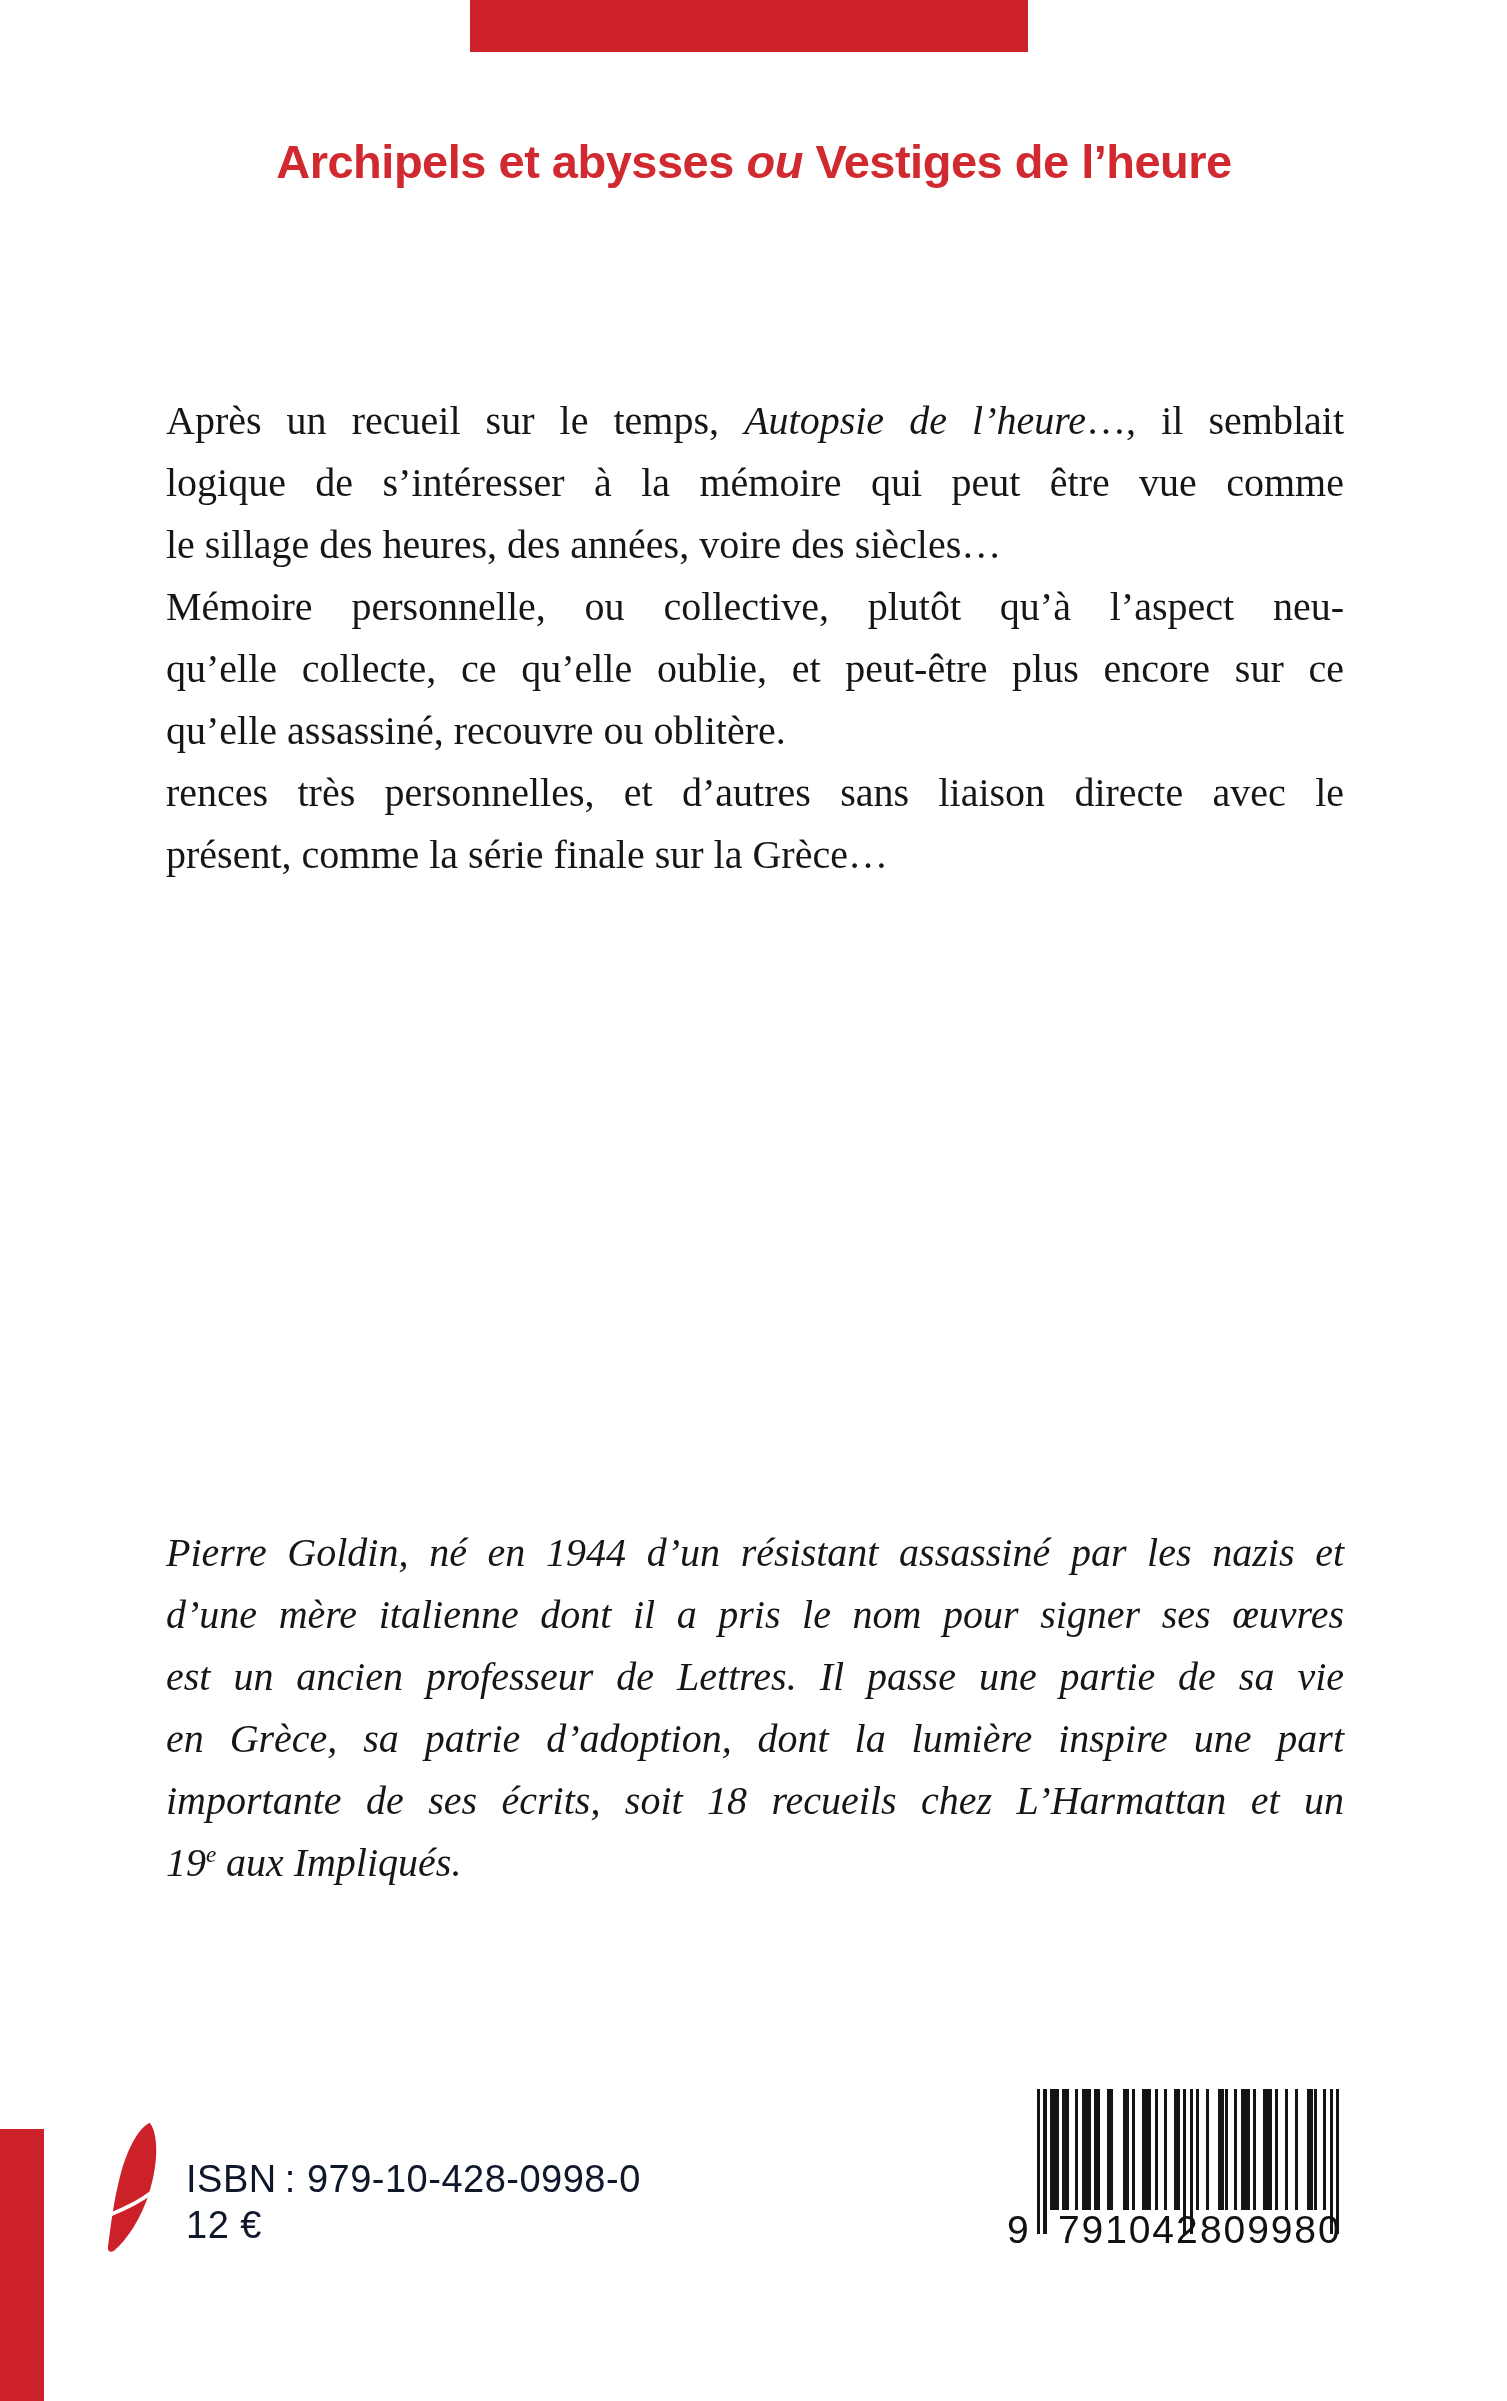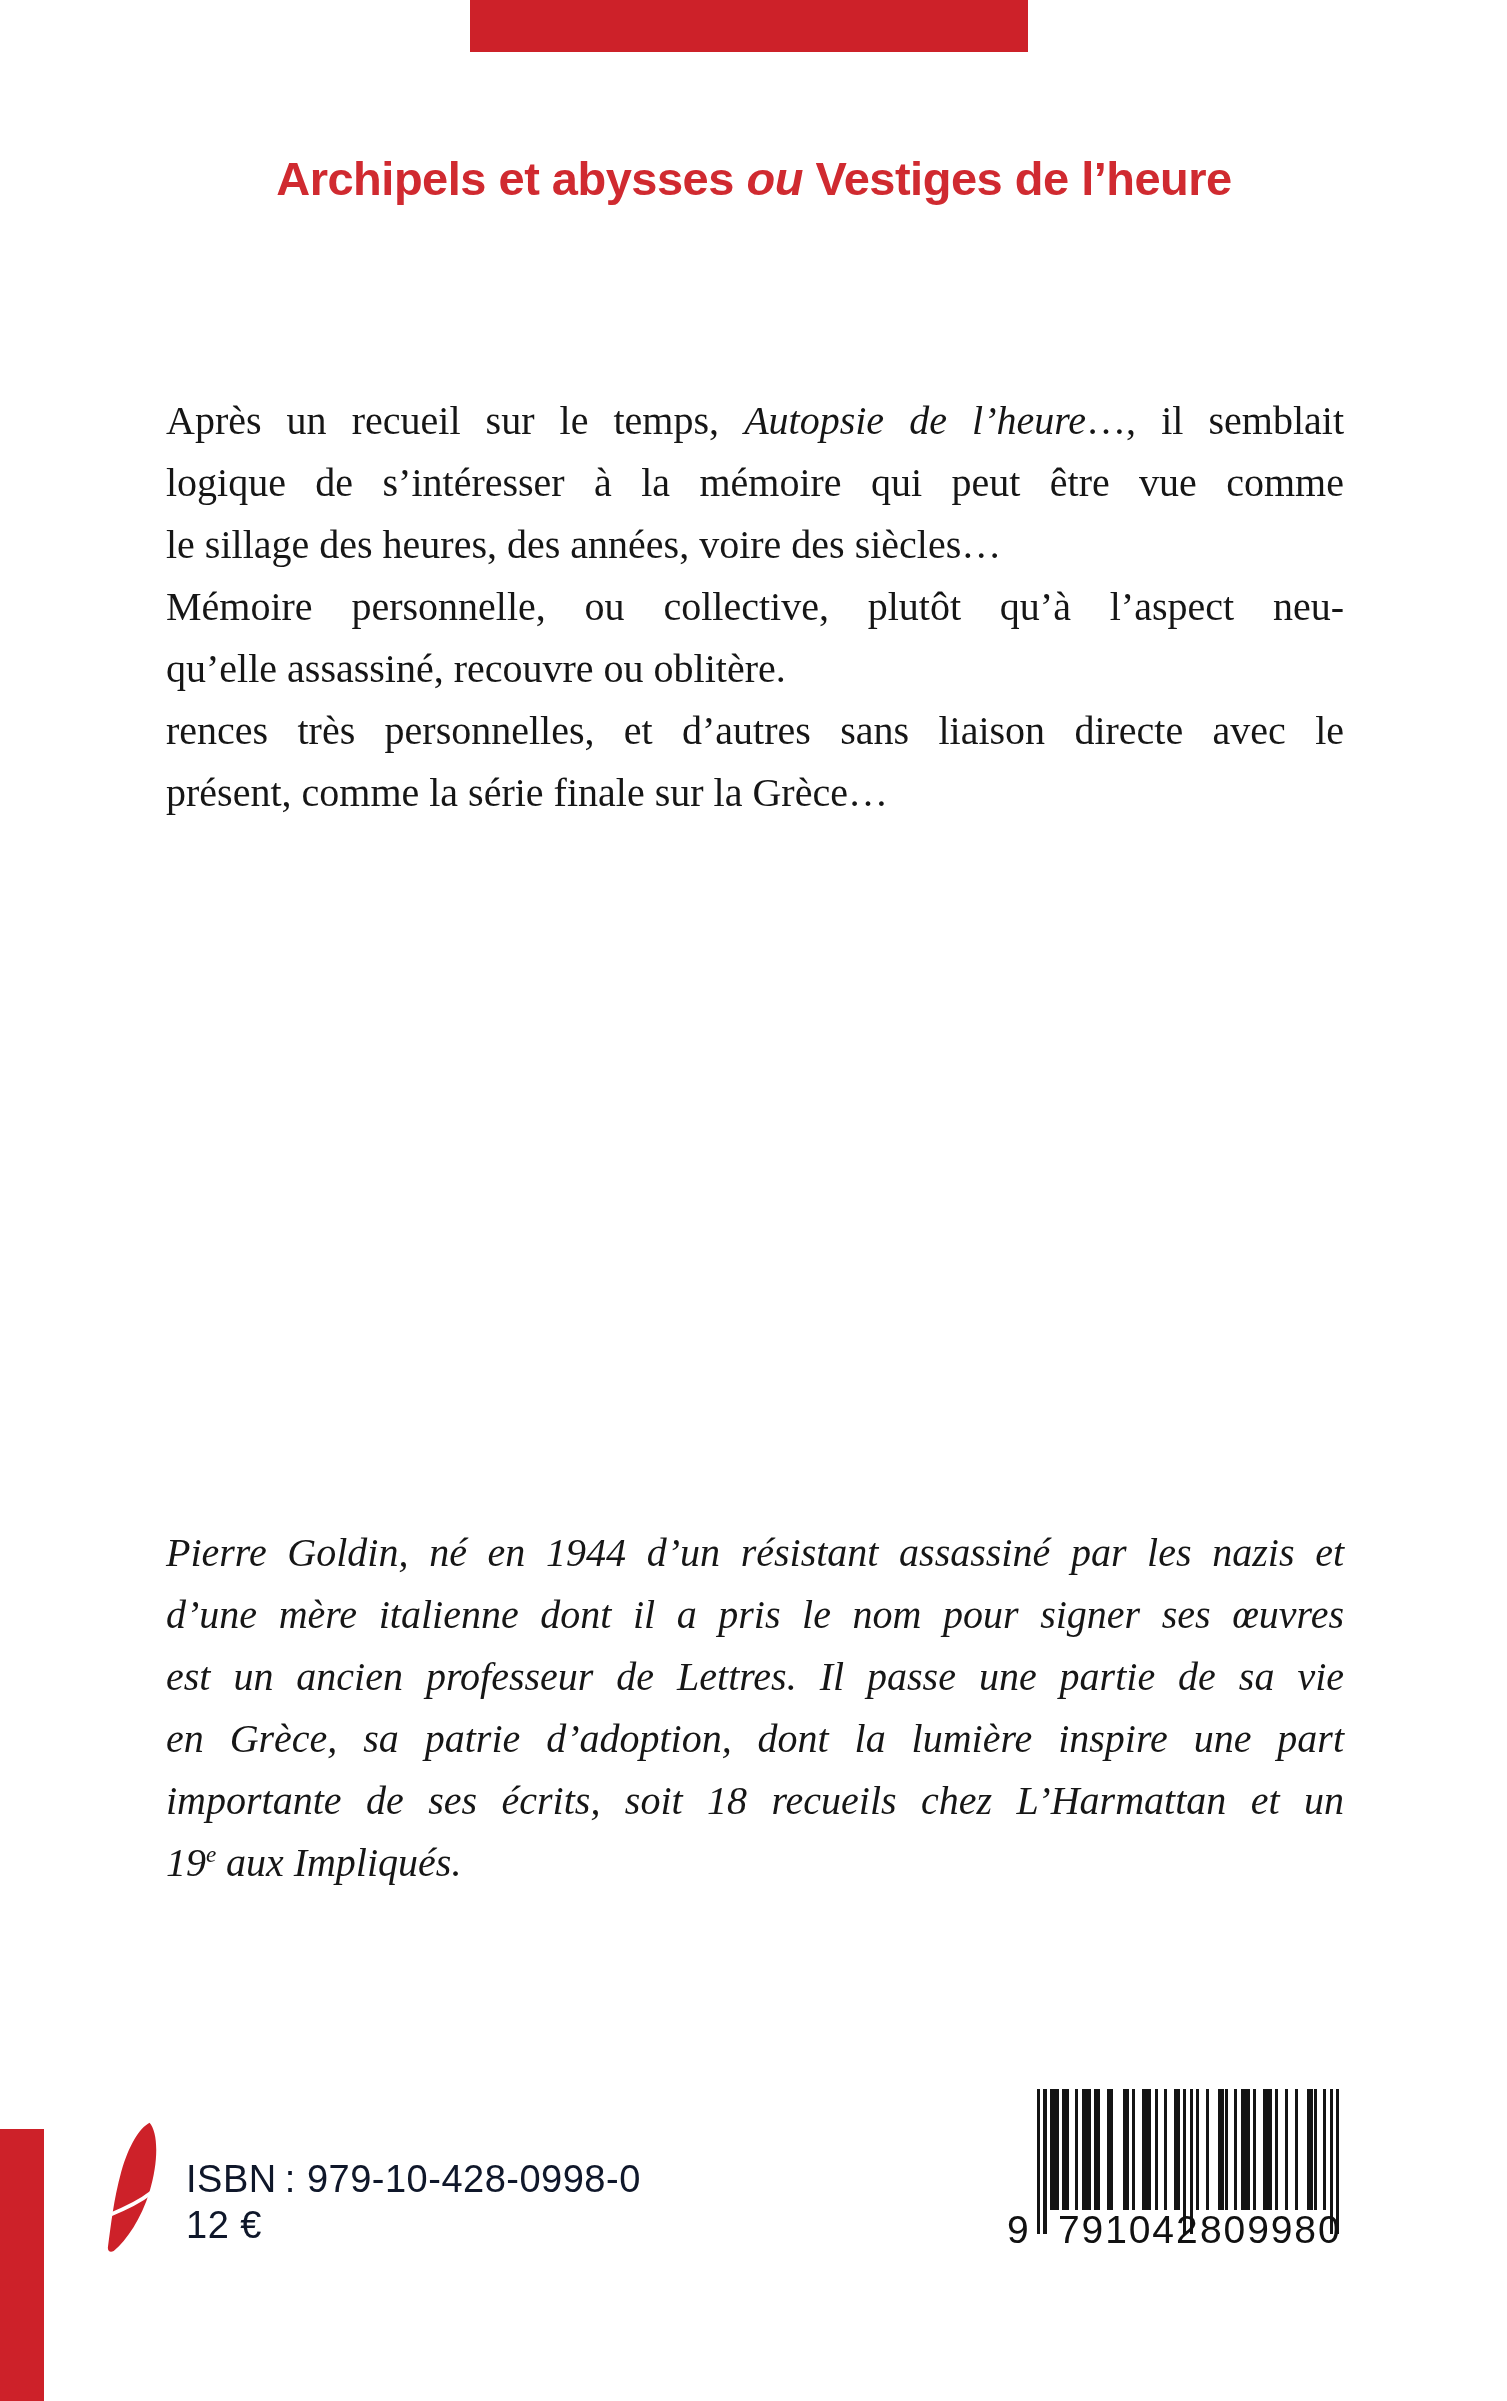--- a/index.html
+++ b/index.html
@@ -7,21 +7,21 @@
     position:relative; width:1508px; height:2402px;
     margin:0 auto; background:#ffffff; overflow:hidden;
     font-family:"Liberation Serif","DejaVu Serif",serif;
   }
 
   
   .top-tab { position:absolute; left:470px; top:0; width:558px; height:52px; background:#cd2129; }
 
   
   .title {
-    position:absolute; left:0; top:148px; width:1508px;
+    position:absolute; left:0; top:131px; width:1508px;
     text-align:center; margin:0;
     font-family:"Liberation Sans","DejaVu Sans",sans-serif;
     font-weight:bold; font-size:47px; line-height:62px;
     color:#d02a30; letter-spacing:-0.5px;
   }
   .title em { font-style:italic; }
 
   
   .textblock { position:absolute; left:166px; width:1178px; color:#161616; }
   .synopsis { top:390px; font-size:40px; line-height:62px; }
@@ -71,20 +71,21 @@
     <span>Archipels et abysses</span>
     <em>ou</em>
     <span>Vestiges de l’heure</span>
   </h1>
 
   <div class="textblock synopsis">
     <div class="tline"><span>Après un recueil sur le temps, </span><span class="it">Autopsie de l’heure</span><span>…, il semblait</span></div>
     <div class="tline">logique de s’intéresser à la mémoire qui peut être vue comme</div>
     <div class="tline no-just">le sillage des heures, des années, voire des siècles…</div>
     <div class="tline">Mémoire personnelle, ou collective, plutôt qu’à l’aspect neu-</div>
+    <div class="tline">qu’elle collecte, ce qu’elle oublie, et peut-être plus encore sur ce</div>
     <div class="tline no-just">qu’elle assassiné, recouvre ou oblitère.</div>
     <div class="tline">rences très personnelles, et d’autres sans liaison directe avec le</div>
     <div class="tline no-just">présent, comme la série finale sur la Grèce…</div>
   </div>
 
   <div class="textblock bio">
     <div class="tline">Pierre Goldin, né en 1944 d’un résistant assassiné par les nazis et</div>
     <div class="tline">d’une mère italienne dont il a pris le nom pour signer ses œuvres</div>
     <div class="tline">est un ancien professeur de Lettres. Il passe une partie de sa vie</div>
     <div class="tline">en Grèce, sa patrie d’adoption, dont la lumière inspire une part</div>

